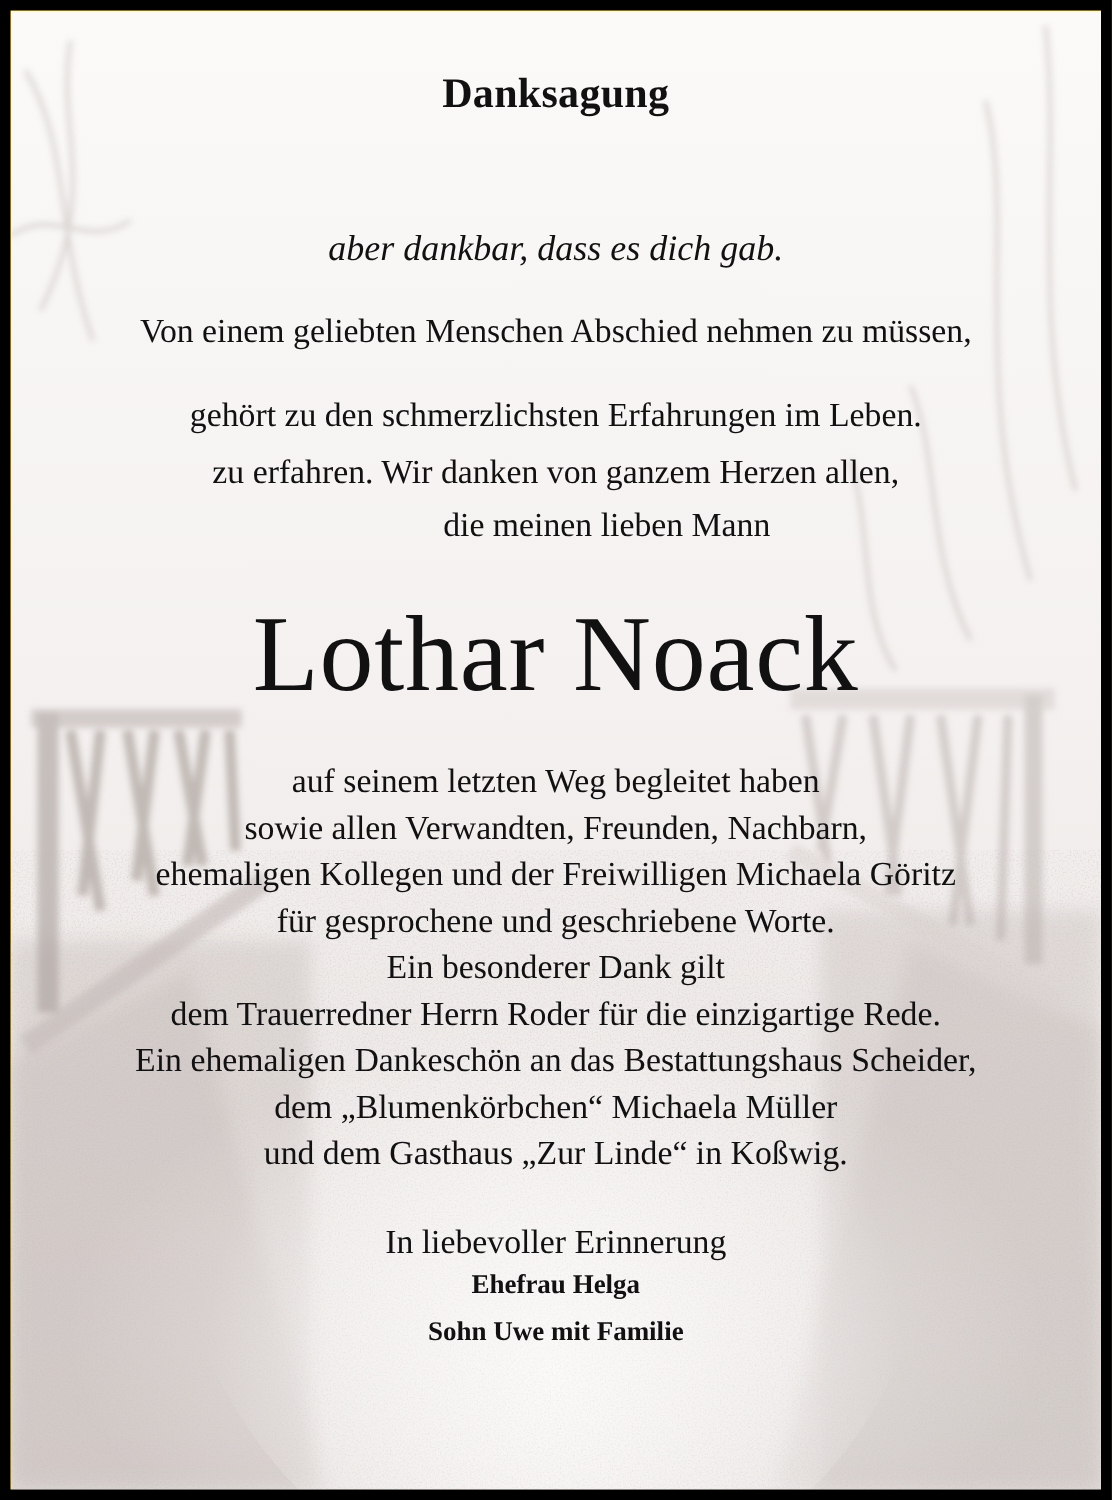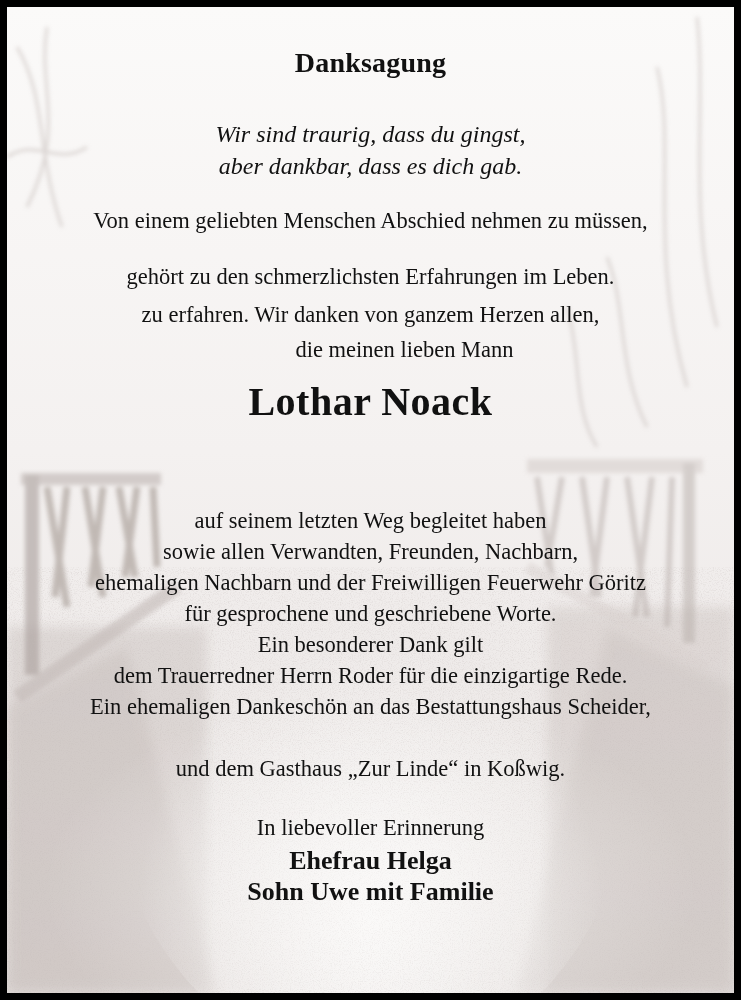--- a/index.html
+++ b/index.html
@@ -17,22 +17,22 @@
     .content {
       position: absolute; left: 0; top: 0; width: 727px; height: 986px;
       font-family: "Liberation Serif", "DejaVu Serif", serif;
       color: #111;
       text-align: center;
     }
     .line { position: absolute; left: 0; width: 727px; white-space: nowrap; }
     .title { font-weight: bold; font-size: 28px; top: 40px; letter-spacing: 0.2px; }
     .quote { font-style: italic; font-size: 24px; }
     .body { font-size: 22.5px; }
-    .name { font-weight: bold; font-size: 40px; top: 371px; letter-spacing: 0.5px; }
-    .bold { font-weight: bold; font-size: 26px; }
+    .name { font-weight: normal; font-size: 72px; top: 388px; letter-spacing: 0.5px; }
+    .bold { font-weight: bold; font-size: 18px; }
   </style>
 </head>
 <body>
 
 <div class="frame">
   <div class="canvas">
 
     <svg class="bg" viewBox="0 0 727 986" xmlns="http://www.w3.org/2000/svg">
       <defs>
         <filter id="grain" x="0" y="0" width="100%" height="100%">
@@ -104,37 +104,37 @@
 
       <ellipse cx="363" cy="760" rx="260" ry="300" fill="url(#path)"></ellipse>
 
       <rect x="0" y="560" width="727" height="426" filter="url(#grain)" opacity="0.55"></rect>
       <rect x="0" y="560" width="727" height="426" fill="url(#path)" opacity="0.6"></rect>
     </svg>
 
     <div class="content">
       <div class="line title">Danksagung</div>
 
-      <div class="line quote" style="top:114px;">Wir sind traurig, dass du gingst,</div>
       <div class="line quote" style="top:146px;">aber dankbar, dass es dich gab.</div>
 
       <div class="line body" style="top:201px;">Von einem geliebten Menschen Abschied nehmen zu müssen,</div>
       <div class="line body" style="top:233px;margin-top:24px;">gehört zu den schmerzlichsten Erfahrungen im Leben.</div>
       <div class="line body" style="top:295px;">zu erfahren. Wir danken von ganzem Herzen allen,</div>
       <div class="line body" style="top:330px;margin-left:34px;">die meinen lieben Mann</div>
 
       <div class="line name">Lothar Noack</div>
 
       <div class="line body" style="top:501px;">auf seinem letzten Weg begleitet haben</div>
       <div class="line body" style="top:532px;">sowie allen Verwandten, Freunden, Nachbarn,</div>
-      <div class="line body" style="top:563px;">ehemaligen Nachbarn und der Freiwilligen Feuerwehr Göritz</div>
+      <div class="line body" style="top:563px;">ehemaligen Kollegen und der Freiwilligen Michaela Göritz</div>
       <div class="line body" style="top:594px;">für gesprochene und geschriebene Worte.</div>
       <div class="line body" style="top:625px;">Ein besonderer Dank gilt</div>
       <div class="line body" style="top:656px;">dem Trauerredner Herrn Roder für die einzigartige Rede.</div>
       <div class="line body" style="top:687px;">Ein ehemaligen Dankeschön an das Bestattungshaus Scheider,</div>
+      <div class="line body" style="top:718px;">dem „Blumenkörbchen“ Michaela Müller</div>
       <div class="line body" style="top:749px;">und dem Gasthaus „Zur Linde“ in Koßwig.</div>
 
       <div class="line body" style="top:808px;">In liebevoller Erinnerung</div>
       <div class="line bold" style="top:839px;">Ehefrau Helga</div>
       <div class="line bold" style="top:870px;">Sohn Uwe mit Familie</div>
 
     </div>
   </div>
 </div>
 

